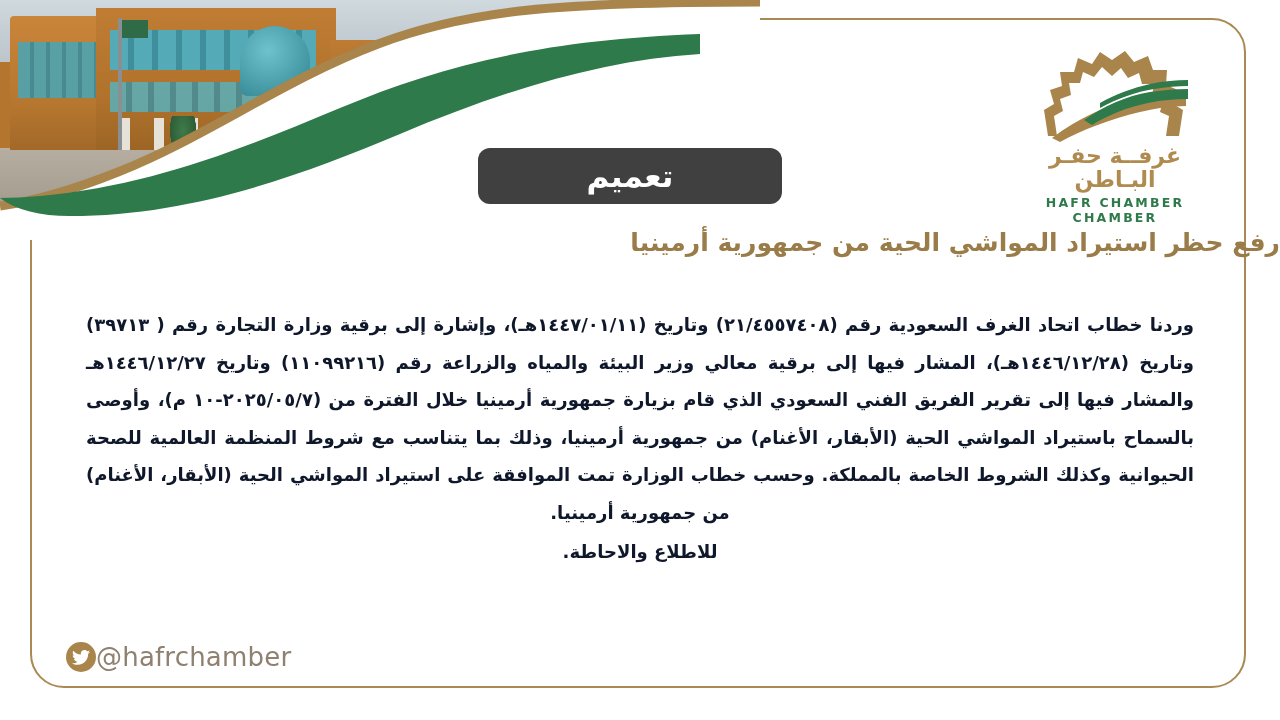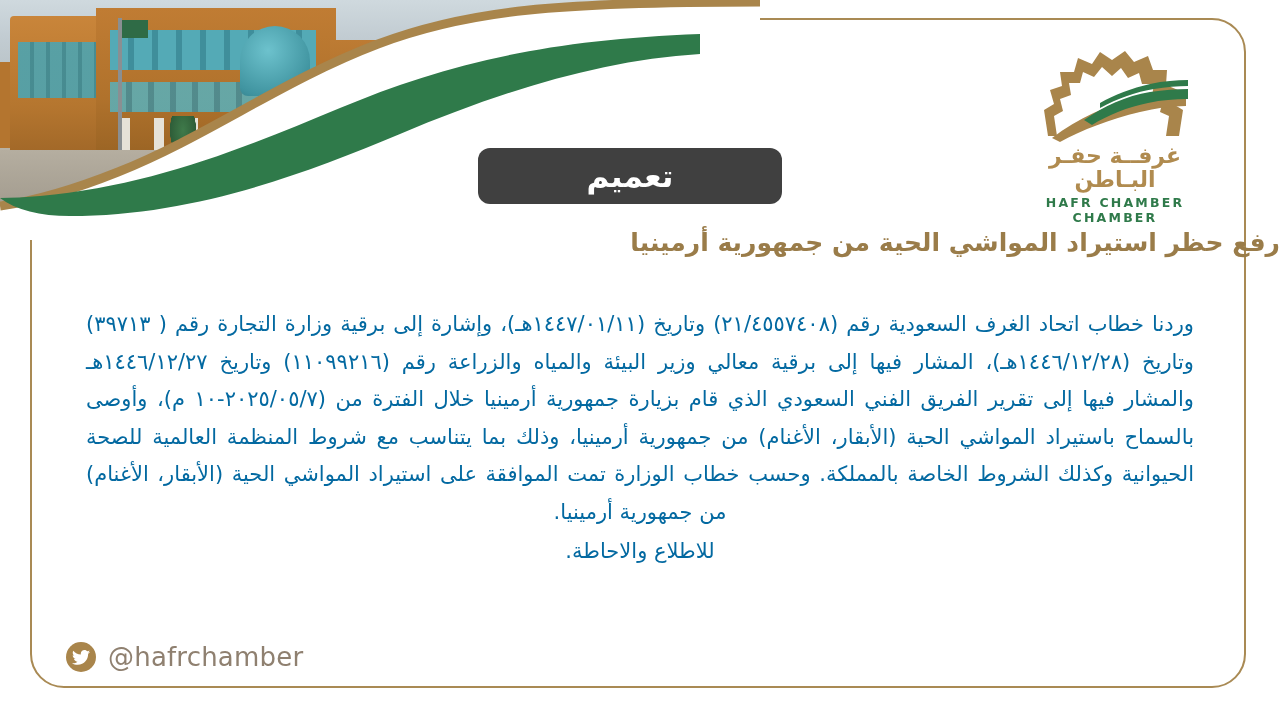--- a/index.html
+++ b/index.html
@@ -229,44 +229,43 @@
     color: #9a7c49;
     z-index: 10;
   }
 
   
   .body-text {
     position: absolute;
     right: 86px;
     left: 86px;
     top: 306px;
-    color: #0369a1;
-    font-size: 21px;
-    font-weight: normal;
+    color: #0f172a;
+    font-size: 18px;
+    font-weight: bold;
     line-height: 37.5px;
     text-align: justify;
     text-align-last: center;
     direction: rtl;
     z-index: 10;
   }
   .body-text p { margin: 0; }
   .body-text .closing {
     display: block;
     text-align: center;
     margin-top: 2px;
   }
 
   
   .footer {
     position: absolute;
     left: 66px;
     bottom: 48px;
     display: flex;
     align-items: center;
-    gap: 12px;
     z-index: 10;
     direction: ltr;
   }
   .tw-icon {
     width: 30px; height: 30px;
     border-radius: 50%;
     background: #a9854b;
     display: flex;
     align-items: center;
     justify-content: center;

